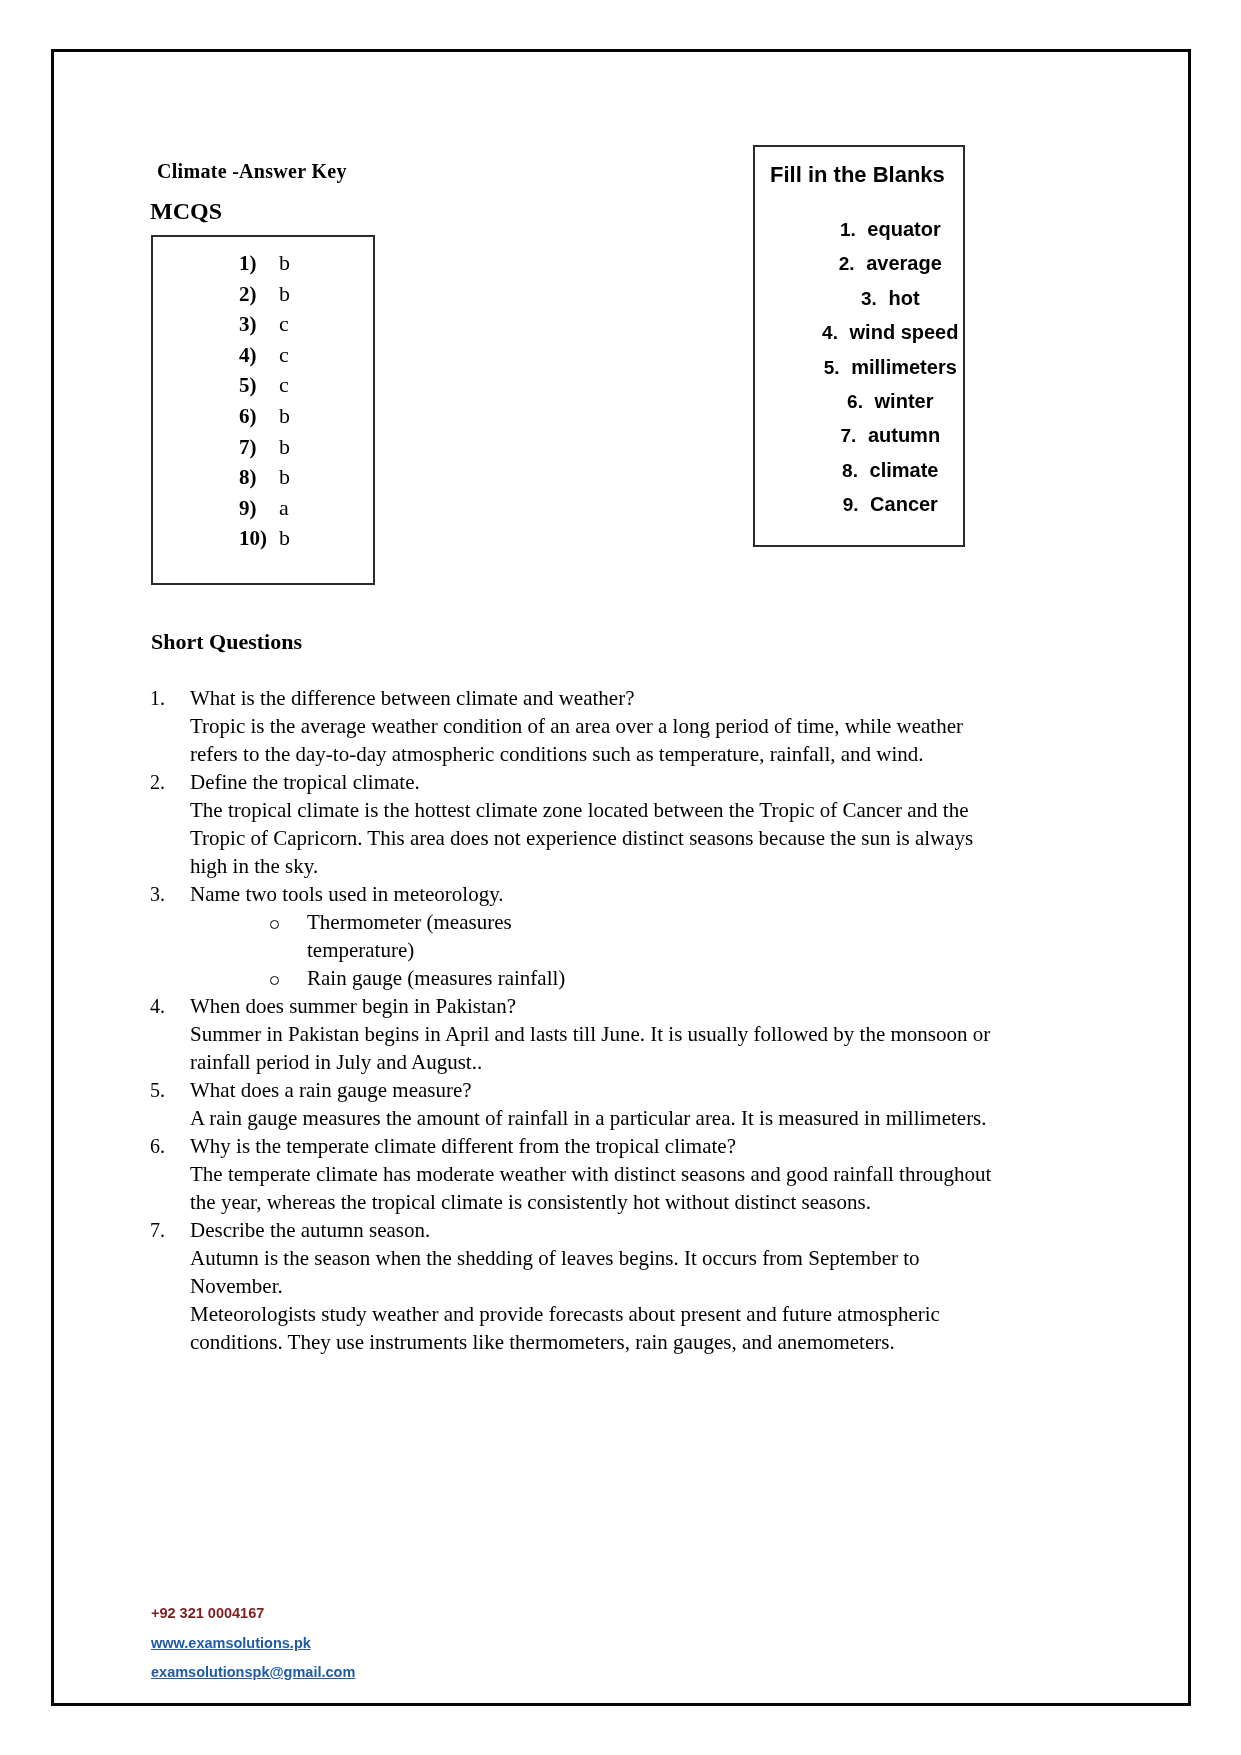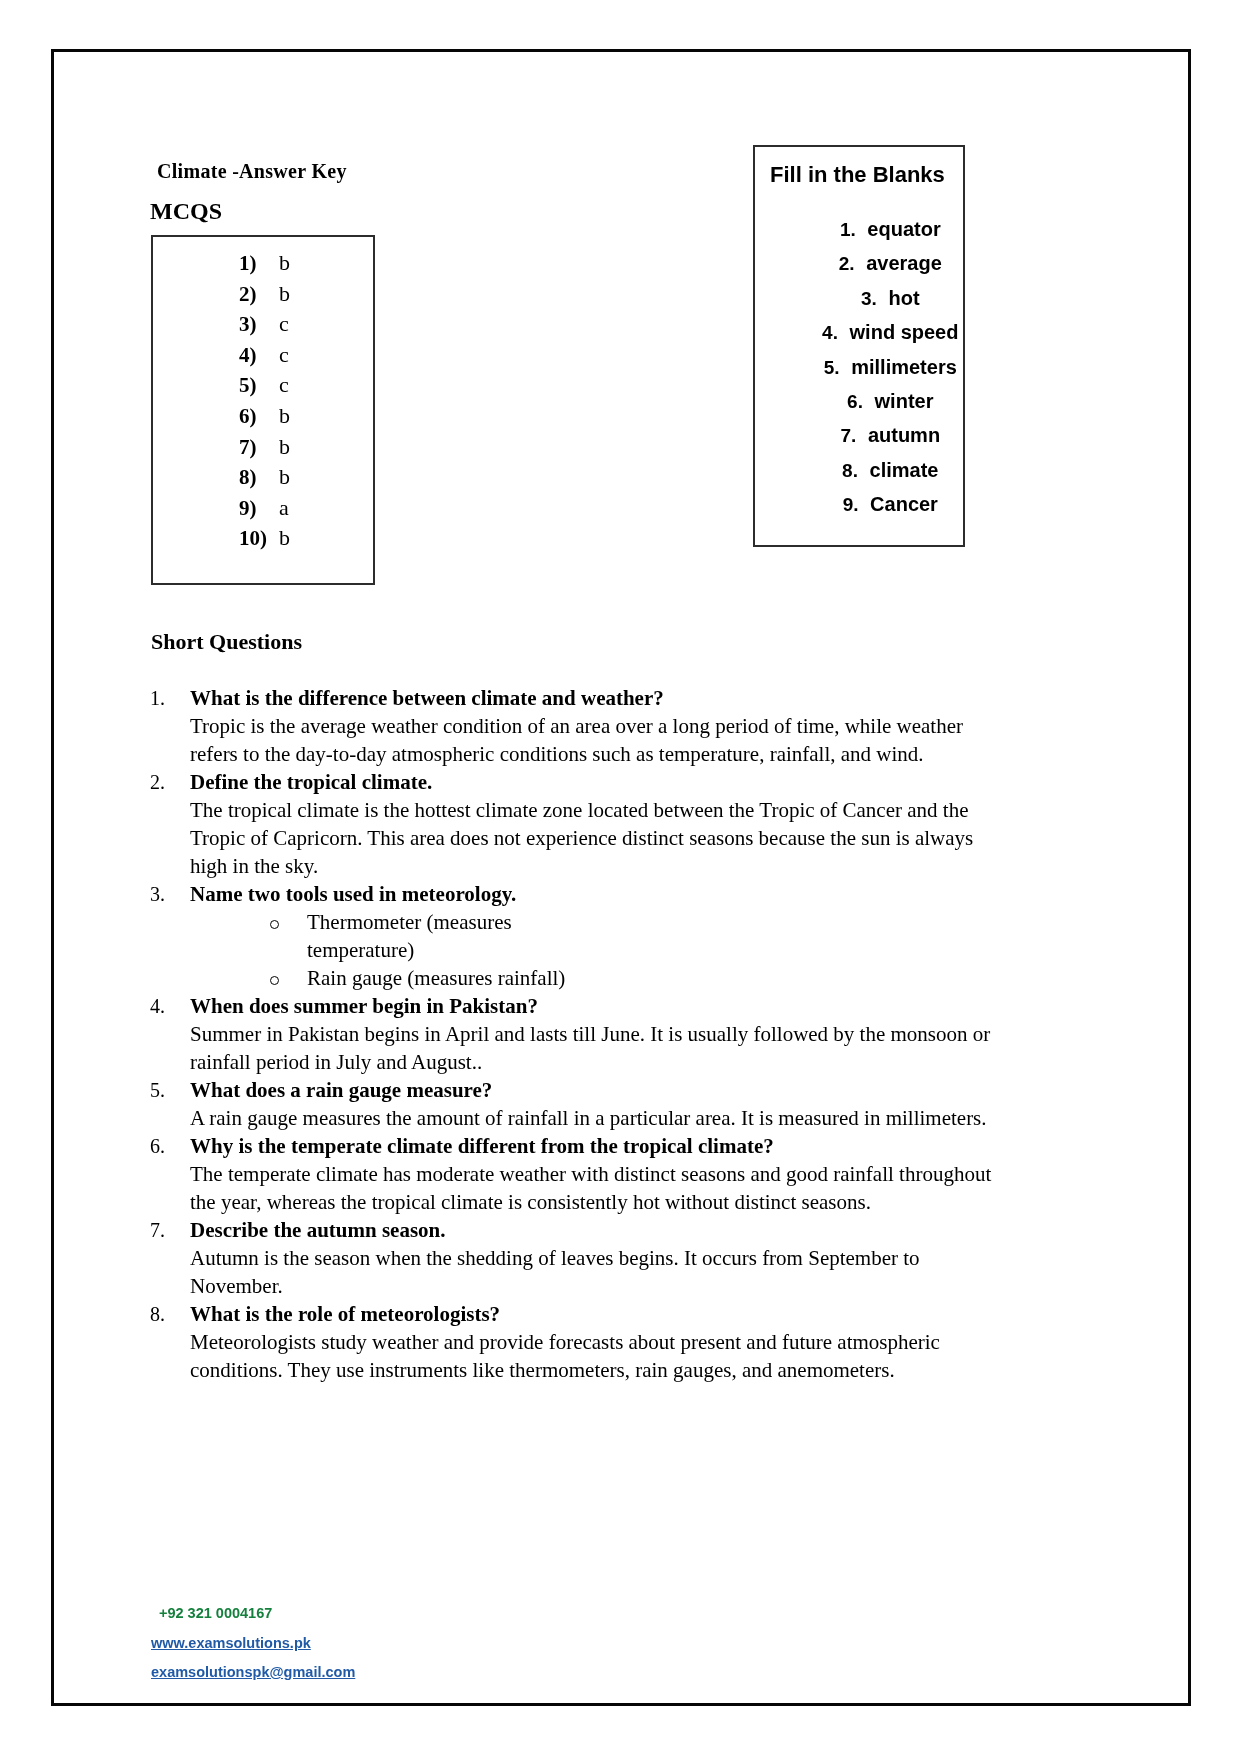--- a/index.html
+++ b/index.html
@@ -51,21 +51,21 @@
   .sq-heading {
     position: absolute; left: 151px; top: 629px;
     font-size: 22px; font-weight: bold; margin: 0;
   }
   .questions {
     position: absolute; left: 150px; top: 684px;
     width: 1010px; font-size: 21px;
   }
   .line { line-height: 28px; white-space: nowrap; }
   .qnum { display: inline-block; width: 40px; font-size: 20px; }
-  .qhead { font-weight: bold; }
+  .qhead { font-weight: normal; }
   .ans { padding-left: 40px; }
   .bullet { padding-left: 120px; }
   .bmarker { display: inline-block; width: 37px; }
   .bcircle {
     display: inline-block; width: 9px; height: 9px;
     border: 1.5px solid #000; border-radius: 50%;
     box-sizing: border-box;
   }
   .bullet-cont { padding-left: 157px; }
 
@@ -157,22 +157,21 @@
     <div class="line ans">the year, whereas the tropical climate is consistently hot without distinct seasons.</div>
   </div>
 
   <div>
     <div class="line"><span class="qnum">7.</span><span class="qhead">Describe the autumn season.</span></div>
     <div class="line ans">Autumn is the season when the shedding of leaves begins. It occurs from September to</div>
     <div class="line ans">November.</div>
   </div>
 
   <div>
-    <div class="line"><span class="qnum">8.</span><span class="qhead">What is the role of meteorologists?</span></div>
     <div class="line ans">Meteorologists study weather and provide forecasts about present and future atmospheric</div>
     <div class="line ans">conditions. They use instruments like thermometers, rain gauges, and anemometers.</div>
   </div>
 
 </div>
 
-<div class="footer-line phone" style="color: #15803d; margin-left: 8px;">+92 321 0004167</div>
+<div class="footer-line phone" style="color: #7f1d1d;">+92 321 0004167</div>
 <a class="footer-line site" style="color: rgb(32, 90, 167);">www.examsolutions.pk</a>
 <a class="footer-line email" style="color: rgb(32, 90, 167);">examsolutionspk@gmail.com</a>
 
 </body></html>

